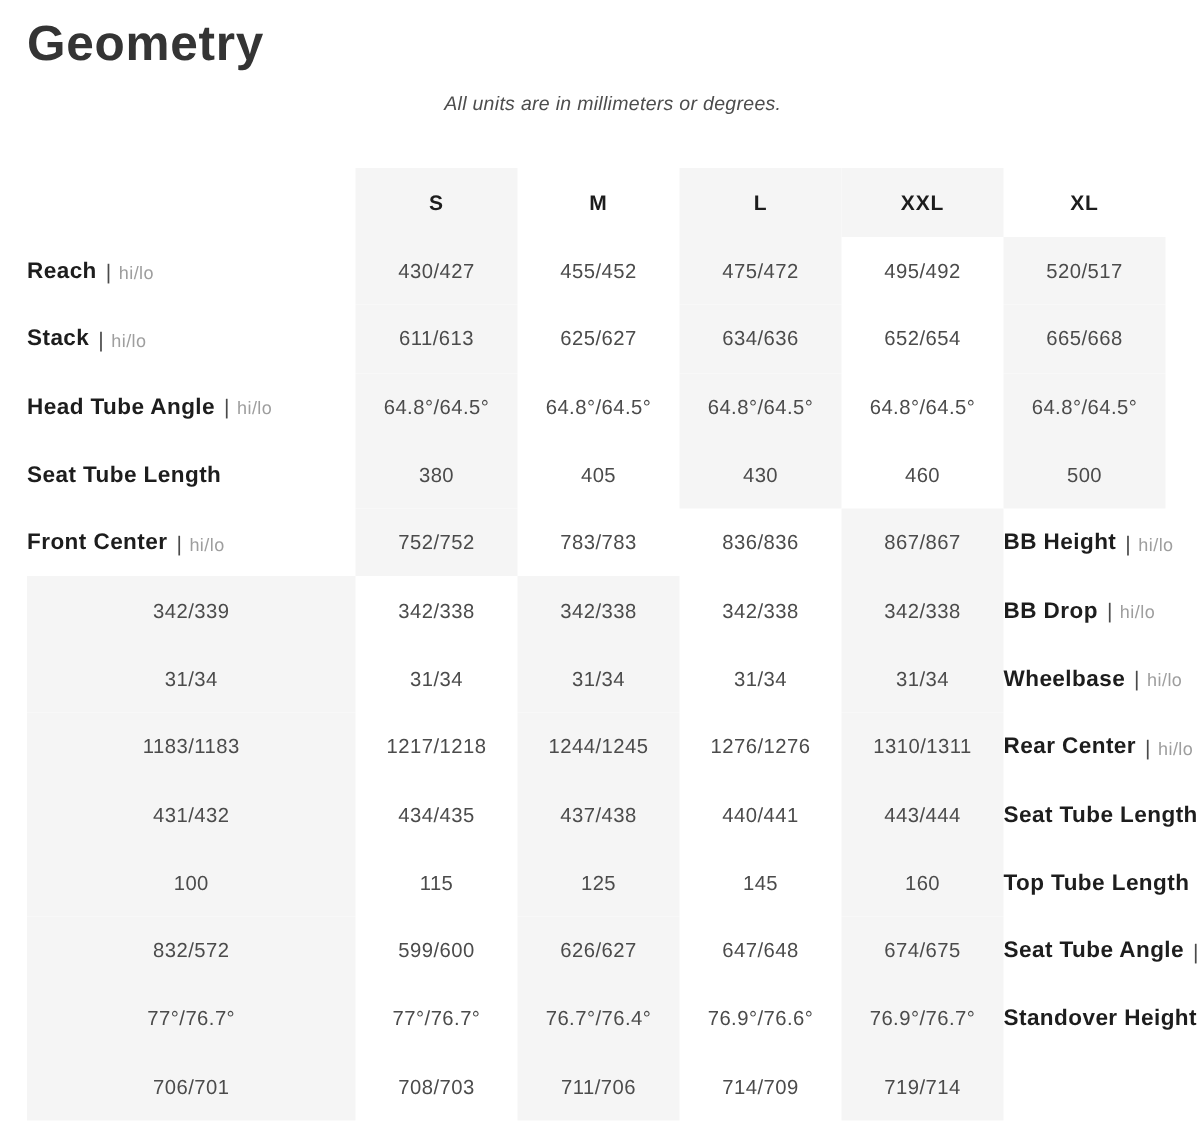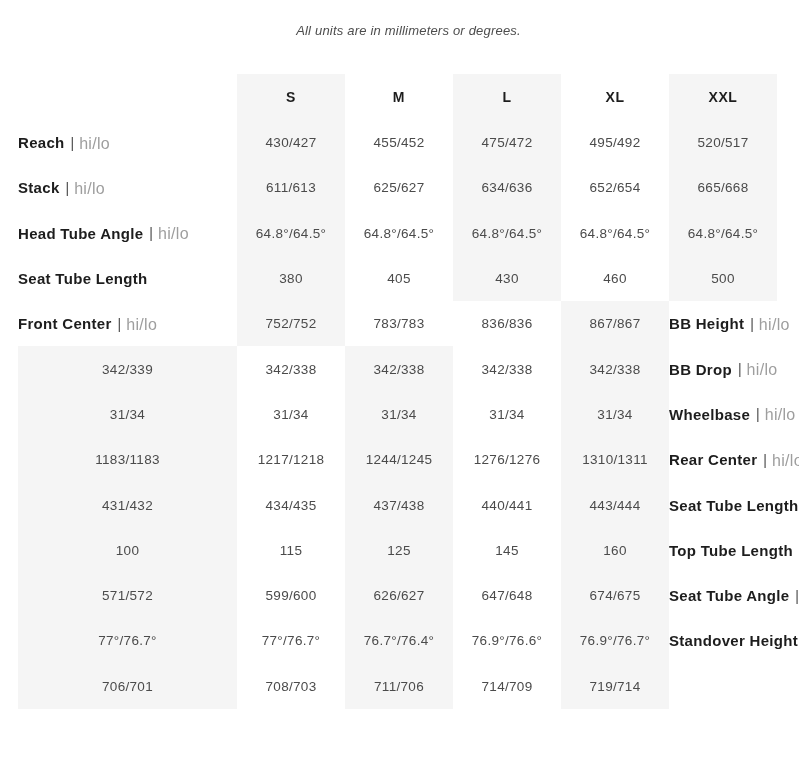--- a/index.html
+++ b/index.html
@@ -64,45 +64,46 @@
     letter-spacing: 0.3px;
     white-space: nowrap;
   }
   .sep {
     font-size: 14px;
     font-weight: 400;
     color: #4a4a4a;
     margin: 0 5px 0 6px;
   }
   .hilo {
-    font-size: 16px;
+    font-size: 12px;
     font-weight: 400;
     color: #9e9e9e;
     letter-spacing: 0.3px;
     position: relative;
     top: 1px;
   }
   .cell.value {
     font-size: 13.5px;
     color: #4b4b4b;
     letter-spacing: 0.3px;
   }
 </style>
 </head>
 <body>
 
 <div class="page">
+  <h1 class="page-title">Geometry</h1>
   <p class="page-subtitle">All units are in millimeters or degrees.</p>
   <div class="geo-grid" id="geo-grid">
       <div class="cell header spacer"></div>
       <div class="cell header col-gray">S</div>
       <div class="cell header">M</div>
       <div class="cell header col-gray">L</div>
+      <div class="cell header col-gray">XXL</div>
       <div class="cell header">XL</div>
-      <div class="cell header col-gray">XXL</div>
       <div class="cell label-cell">
         <span class="lbl">Reach</span>
         <span class="sep">|</span>
         <span class="hilo">hi/lo</span>
       </div>
       <div class="cell value col-gray">430/427</div>
       <div class="cell value">455/452</div>
       <div class="cell value col-gray">475/472</div>
       <div class="cell value">495/492</div>
       <div class="cell value col-gray">520/517</div>
@@ -189,21 +190,21 @@
       <div class="cell value col-gray">100</div>
       <div class="cell value">115</div>
       <div class="cell value col-gray">125</div>
       <div class="cell value">145</div>
       <div class="cell value col-gray">160</div>
       <div class="cell label-cell">
         <span class="lbl">Top Tube Length</span>
         <span class="sep">|</span>
         <span class="hilo">hi/lo</span>
       </div>
-      <div class="cell value col-gray">571/572</div>
+      <div class="cell value col-gray">832/572</div>
       <div class="cell value">599/600</div>
       <div class="cell value col-gray">626/627</div>
       <div class="cell value">647/648</div>
       <div class="cell value col-gray">674/675</div>
       <div class="cell label-cell">
         <span class="lbl">Seat Tube Angle</span>
         <span class="sep">|</span>
         <span class="hilo">hi/lo</span>
       </div>
       <div class="cell value col-gray">77°/76.7°</div>

